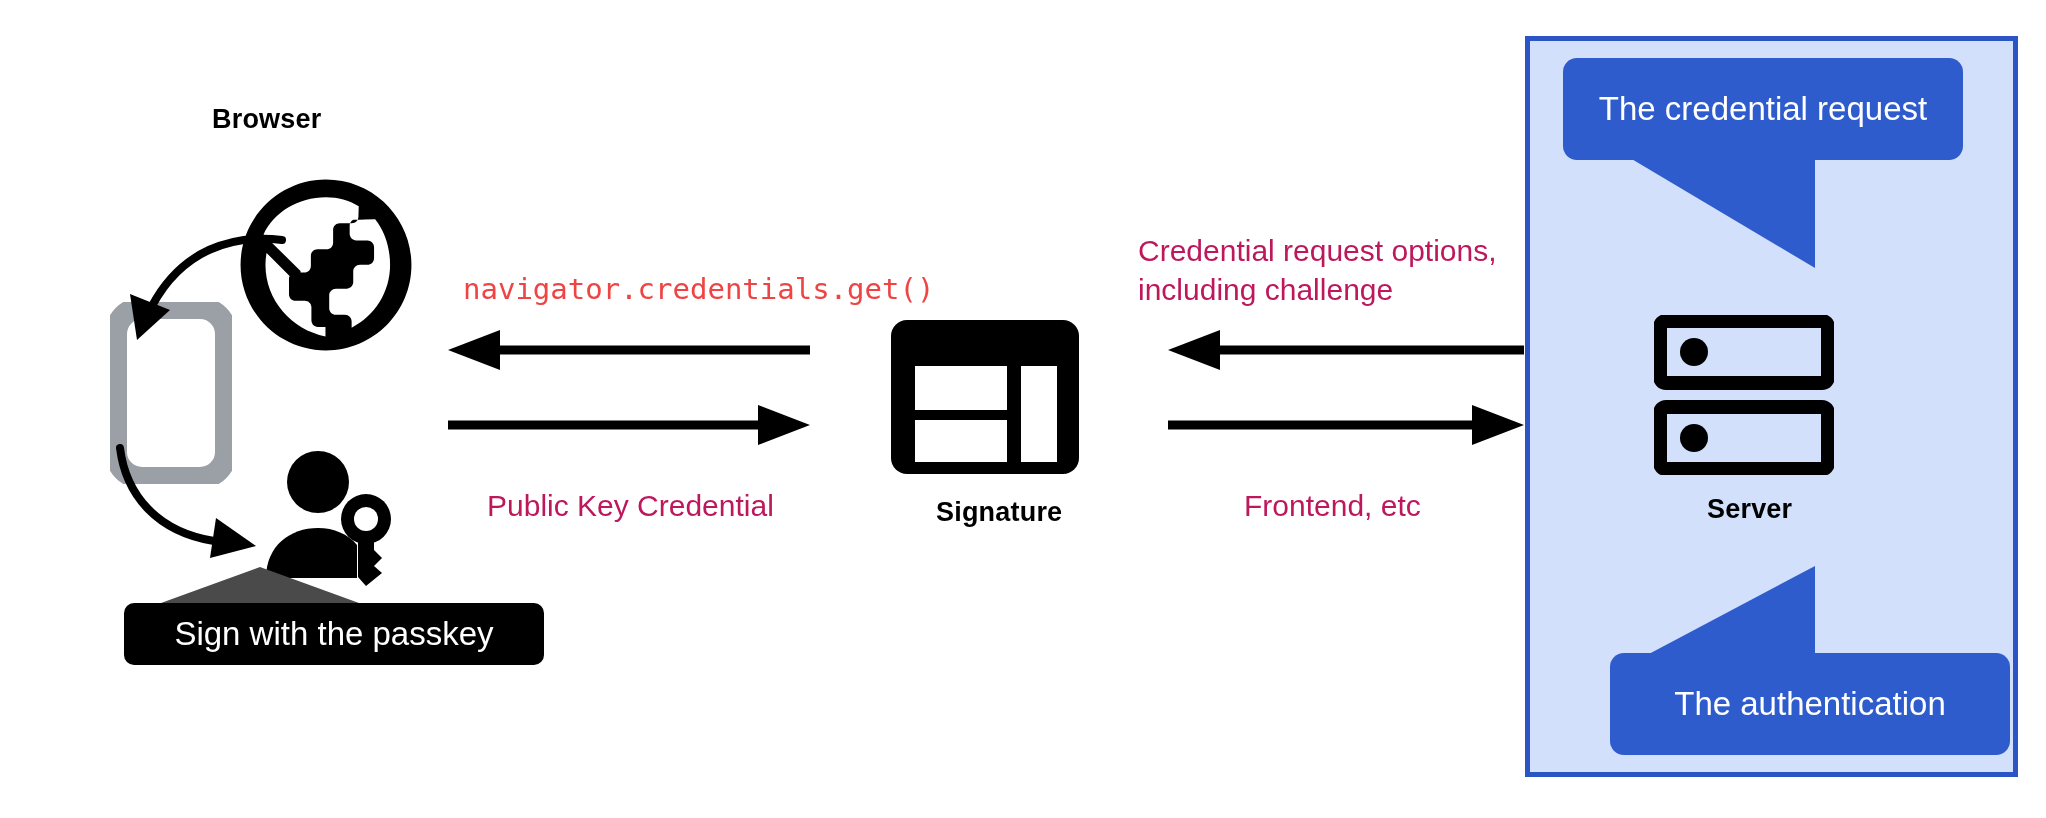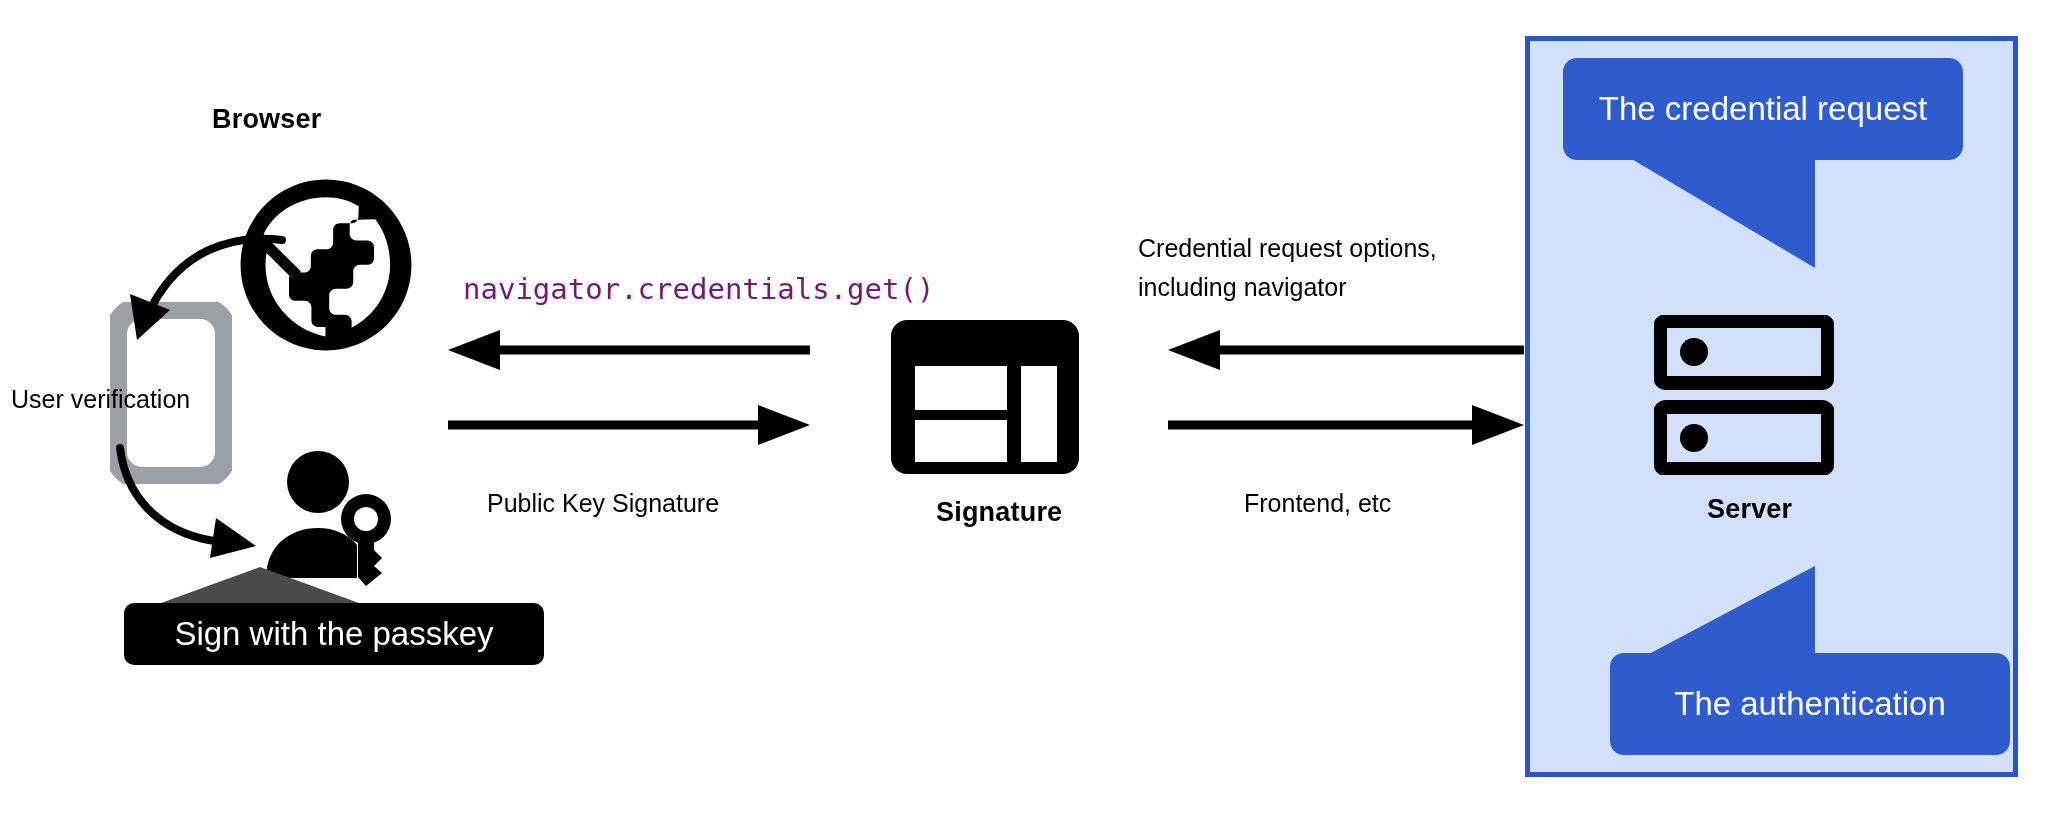--- a/index.html
+++ b/index.html
@@ -2,23 +2,23 @@
 <html><head>
 <meta charset="utf-8">
 <style>
   html,body{margin:0;padding:0;background:#ffffff;}
   body{width:2046px;height:818px;font-family:"Liberation Sans",sans-serif;color:#202124;overflow:hidden;}
   #stage{position:relative;width:2046px;height:724px;background:#fff;}
 
   .abs{position:absolute;}
 
   
-  .lbl{font-size:25px;line-height:1.28;color:#000000;white-space:pre;}
+  .lbl{font-size:30px;line-height:1.28;color:#be185d;white-space:pre;}
   .lbl-bold{font-size:27px;font-weight:bold;color:#000;letter-spacing:.2px;white-space:nowrap;}
-  .lbl-mono{font-family:"DejaVu Sans Mono","Liberation Mono",monospace;font-size:29px;color:#701a75;white-space:nowrap;}
+  .lbl-mono{font-family:"DejaVu Sans Mono","Liberation Mono",monospace;font-size:29px;color:#ef4444;white-space:nowrap;}
 
   
   #server-panel{left:1525px;top:36px;width:493px;height:741px;
       background:#d3e0fb;border:5px solid #2b55c4;box-sizing:border-box;}
 
   
   .callout{background:#2f5ccd;border-radius:14px;color:#fff;
       display:flex;align-items:center;justify-content:center;text-align:center;
       font-size:33px;line-height:1.25;padding:14px 20px;box-sizing:border-box;}
   #callout-top{left:1563px;top:58px;width:400px;height:102px;}
@@ -65,21 +65,20 @@
     </svg>
   </div>
 
   <div class="iconwrap" style="left:110px;top:440px;width:190px;height:120px;">
     <svg width="190" height="120" viewBox="0 0 190 120">
       <path d="M10 8 C 16 56, 48 92, 104 101" fill="none" stroke="#000" stroke-width="8" stroke-linecap="round"></path>
       <path d="M146 106 L 100 118 L 106 78 Z" fill="#000"></path>
     </svg>
   </div>
 
-  <div class="abs lbl" style="left:11px;top:383px;">User verification</div>
 
   <div class="iconwrap" style="left:258px;top:446px;width:140px;height:140px;">
     <svg width="140" height="140" viewBox="0 0 140 140">
       <circle cx="60" cy="36" r="31" fill="#000"></circle>
       <path d="M8 132 C 8 100, 32 82, 60 82 C 76 82, 90 88, 99 99 L 99 132 Z" fill="#000"></path>
       <circle cx="108" cy="73" r="25" fill="#000"></circle>
       <circle cx="108" cy="73" r="12" fill="#ffffff"></circle>
       <path d="M100 93 L 116 93 L 116 104 L 124 112 L 116 120 L 124 127 L 108 140 L 100 131 Z" fill="#000"></path>
     </svg>
   </div>
@@ -102,34 +101,34 @@
     </svg>
   </div>
 
   <div class="iconwrap" style="left:448px;top:405px;width:362px;height:40px;">
     <svg width="362" height="40" viewBox="0 0 362 40">
       <line x1="0" y1="20" x2="312" y2="20" stroke="#000" stroke-width="9"></line>
       <path d="M362 20 L 310 0 L 310 40 Z" fill="#000"></path>
     </svg>
   </div>
 
-  <div class="abs lbl" style="left:487px;top:487px;">Public Key Signature</div>
+  <div class="abs lbl" style="left:487px;top:487px;">Public Key Credential</div>
 
   <div class="iconwrap" style="left:889px;top:318px;width:192px;height:158px;">
     <svg width="192" height="158" viewBox="0 0 192 158">
       <rect x="2" y="2" width="188" height="154" rx="16" ry="16" fill="#000"></rect>
       <rect x="26" y="48" width="92" height="44" fill="#fff"></rect>
       <rect x="26" y="102" width="92" height="42" fill="#fff"></rect>
       <rect x="132" y="48" width="36" height="96" fill="#fff"></rect>
     </svg>
   </div>
   <div class="abs lbl-bold" style="left:936px;top:497px;">Signature</div>
 
   <div class="abs lbl" style="left:1138px;top:232px;">Credential request options,</div>
-  <div class="abs lbl" style="left:1138px;top:271px;">including navigator</div>
+  <div class="abs lbl" style="left:1138px;top:271px;">including challenge</div>
 
   <div class="iconwrap" style="left:1168px;top:330px;width:356px;height:40px;">
     <svg width="356" height="40" viewBox="0 0 356 40">
       <line x1="50" y1="20" x2="356" y2="20" stroke="#000" stroke-width="9"></line>
       <path d="M0 20 L 52 0 L 52 40 Z" fill="#000"></path>
     </svg>
   </div>
 
   <div class="iconwrap" style="left:1168px;top:405px;width:356px;height:40px;">
     <svg width="356" height="40" viewBox="0 0 356 40">

